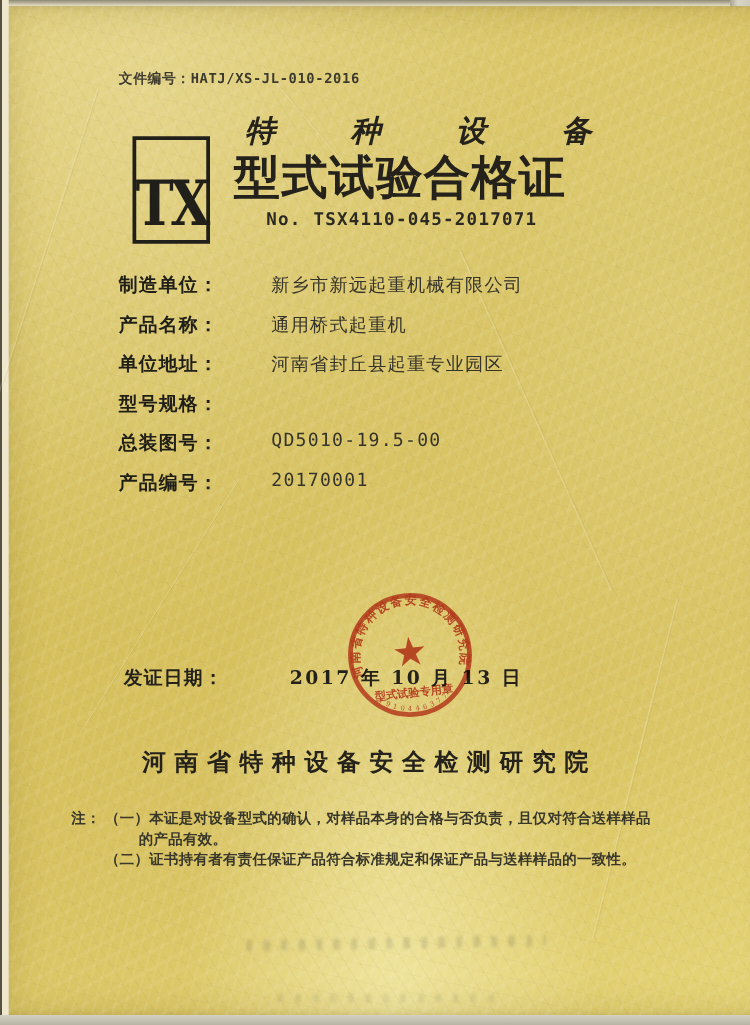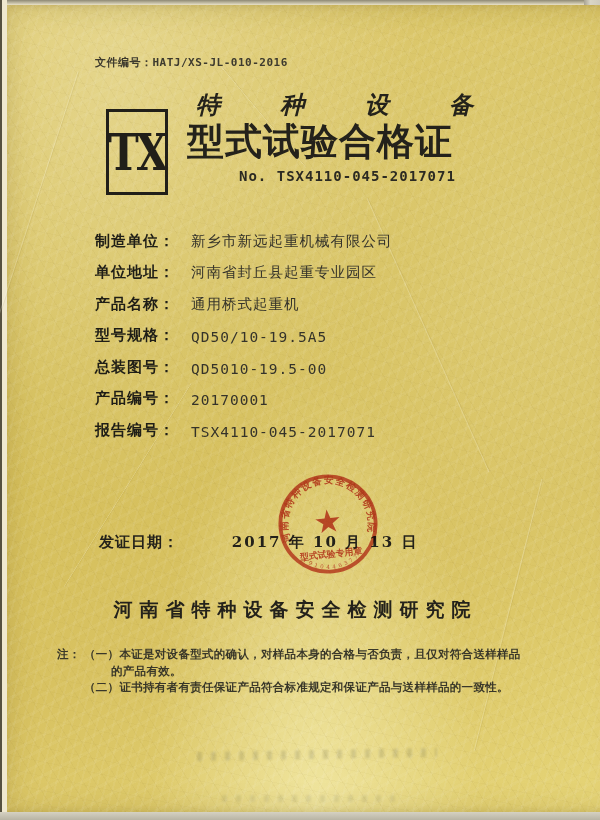--- a/index.html
+++ b/index.html
@@ -47,33 +47,33 @@
 
   .mono{font-family:"DejaVu Sans Mono", monospace;}
 
   
   .doc-number{position:absolute;left:88px;top:50px;font-size:11px;color:#3d3a2e;
     font-weight:600;letter-spacing:.5px;}
   .doc-number .mono{font-size:11px;letter-spacing:.5px;}
 
   
   .tx-box{position:absolute;left:99px;top:104px;width:56px;height:80px;
-    border:3px solid #211f19;display:flex;align-items:center;justify-content:center;}
+    border:3px solid #211f19;display:flex;align-items:flex-end;justify-content:center;}
   .tx-box span{font-size:50px;font-weight:bold;color:#211f19;letter-spacing:-3px;
     transform:scaleX(.82);}
   .title-1{position:absolute;left:189px;top:84px;font-size:24px;font-weight:bold;
     color:#24221b;letter-spacing:26px;white-space:nowrap;font-style:italic;}
   .title-2{position:absolute;left:180px;top:112px;font-size:37px;font-weight:bold;
     color:#24221b;letter-spacing:1px;white-space:nowrap;}
-  .cert-no{position:absolute;left:232px;top:163px;font-size:14px;color:#2c2a22;
+  .cert-no{position:absolute;left:206px;top:163px;font-size:14px;color:#2c2a22;
     letter-spacing:1px;font-weight:600;}
 
   
   .fields{position:absolute;left:88px;top:214px;width:460px;}
-  .field-row{height:31.5px;display:flex;align-items:flex-end;}
+  .field-row{height:31.5px;display:flex;align-items:flex-start;gap:26px;}
   .field-label{font-size:15px;font-weight:bold;color:#1f1e17;letter-spacing:1px;
     width:96px;flex:none;}
   .field-value{font-size:14.5px;color:#35332a;letter-spacing:1px;font-weight:500;}
 
   
   .statement{position:absolute;left:62px;top:452px;width:482px;font-size:15.5px;
     font-weight:bold;color:#26241d;line-height:33px;text-indent:42px;letter-spacing:1.5px;}
 
   
   .issue{position:absolute;left:92px;top:528px;font-size:15px;color:#23211a;}
@@ -127,42 +127,37 @@
   <div class="title-1">特 种 设 备</div>
   <div class="title-2">型式试验合格证</div>
   <div class="cert-no mono">No. TSX4110-045-2017071</div>
 
   <div class="fields">
     <div class="field-row">
       <span class="field-label">制造单位：</span>
       <span class="field-value">新乡市新远起重机械有限公司</span>
     </div>
     <div class="field-row">
+      <span class="field-label">产品名称：</span>
+      <span class="field-value">通用桥式起重机</span>
+    </div>
+    <div class="field-row">
       <span class="field-label">单位地址：</span>
       <span class="field-value">河南省封丘县起重专业园区</span>
     </div>
     <div class="field-row">
-      <span class="field-label">产品名称：</span>
-      <span class="field-value">通用桥式起重机</span>
-    </div>
-    <div class="field-row">
       <span class="field-label">型号规格：</span>
-      <span class="field-value mono">QD50/10-19.5A5</span>
     </div>
     <div class="field-row">
       <span class="field-label">总装图号：</span>
       <span class="field-value mono">QD5010-19.5-00</span>
     </div>
     <div class="field-row">
       <span class="field-label">产品编号：</span>
       <span class="field-value mono">20170001</span>
-    </div>
-    <div class="field-row">
-      <span class="field-label">报告编号：</span>
-      <span class="field-value mono">TSX4110-045-2017071</span>
     </div>
   </div>
 
 
   <div class="issue">
     <span class="lbl">发证日期：</span>
     <span class="val">2017 年 10 月 13 日</span>
   </div>
 
   <div class="authority">河南省特种设备安全检测研究院</div>

